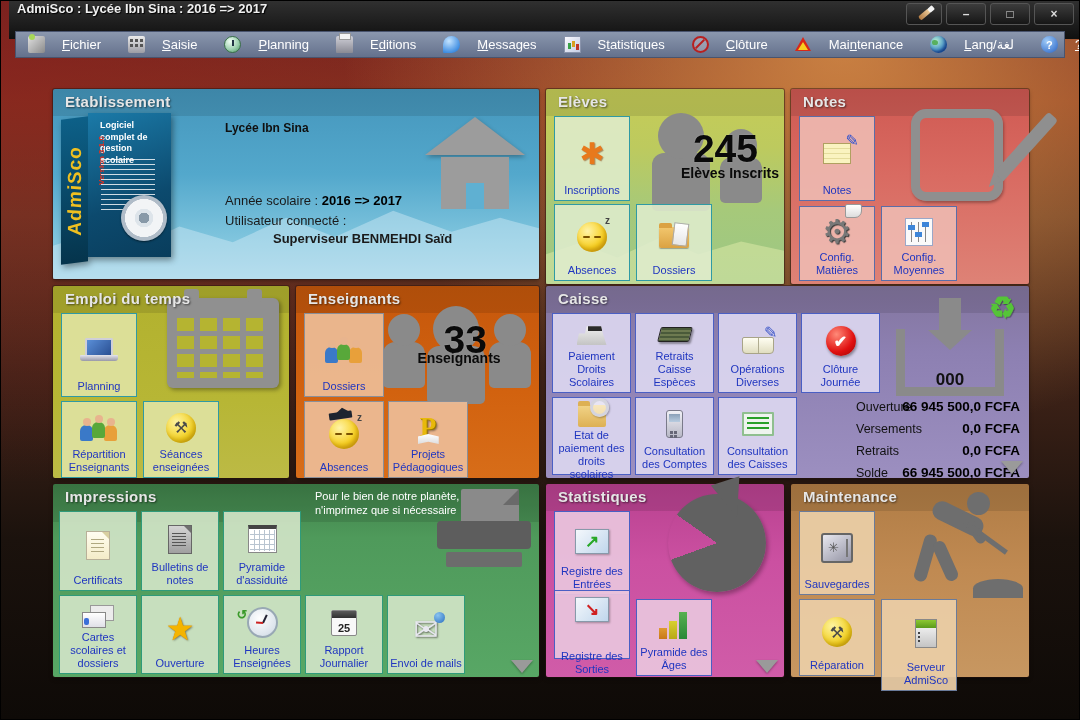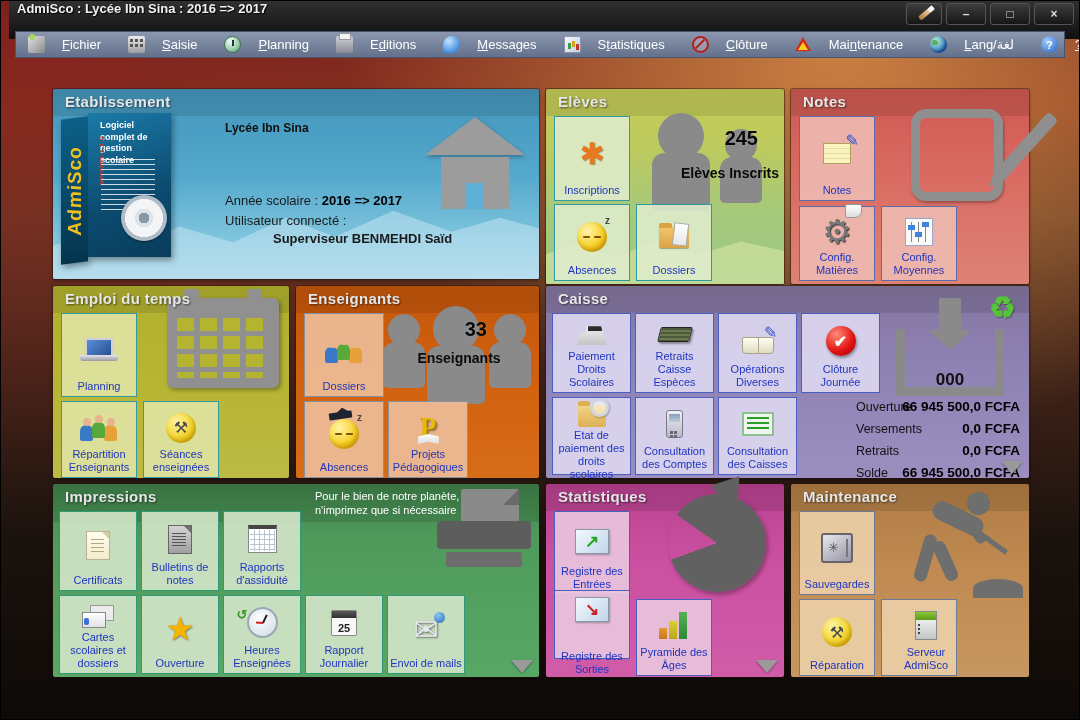--- a/index.html
+++ b/index.html
@@ -190,21 +190,21 @@
   .ab-brand{transform:rotate(-90deg);font-weight:bold;font-style:italic;font-size:19px;color:#f0c020;white-space:nowrap;letter-spacing:1px;}
   .ab-front{position:absolute;left:27px;top:0;right:0;bottom:12px;background:linear-gradient(160deg,#1b7aa8,#0c4a6e 60%,#093d5c);}
   .ab-tag{color:#fff;font-size:9px;font-weight:bold;padding:7px 3px 0 12px;line-height:1.3;}
   .ab-ver{position:absolute;left:9px;top:72px;transform:rotate(-90deg);transform-origin:left top;color:#e03020;font-size:8px;font-weight:bold;white-space:nowrap;}
   .ab-lines{position:absolute;left:13px;top:46px;width:54px;height:52px;background:repeating-linear-gradient(180deg,rgba(255,255,255,.8) 0 1px,transparent 1px 5px);}
   .ab-cd{position:absolute;right:4px;bottom:16px;width:46px;height:46px;border-radius:50%;background:radial-gradient(circle,#8899a8 0 16%,#dde4ea 17% 28%,#f2f4f6 29% 58%,#b0bcc8 59% 100%);box-shadow:0 1px 2px rgba(0,0,0,.5);}
   .etab-name{position:absolute;left:172px;top:32px;font-size:12px;font-weight:bold;color:#101010;z-index:3;}
   .etab-line{position:absolute;left:172px;font-size:13px;color:#1a1a1a;z-index:3;}
   .etab-line b{color:#000;}
   
-  .count-big{font-size:20px;font-weight:bold;color:#0a0a0a;text-shadow:0 0 2px rgba(255,255,255,.25);}
+  .count-big{font-size:39px;font-weight:bold;color:#0a0a0a;text-shadow:0 0 2px rgba(255,255,255,.25);}
   .count-lbl{font-size:14px;font-weight:bold;color:#0a0a0a;line-height:1.15;}
   
   .sumrow{position:absolute;left:302px;right:9px;height:22px;z-index:3;}
   .sumrow .sl{position:absolute;left:8px;top:3px;font-size:12.5px;color:#111;}
   .sumrow .sv{position:absolute;right:0;top:2px;font-size:13.5px;font-weight:bold;color:#000;}
   .eco{position:absolute;left:262px;top:5px;width:195px;font-size:11px;color:#fff;line-height:1.3;z-index:3;}
   .scroll-down{position:absolute;right:6px;bottom:4px;width:0;height:0;border-left:11px solid transparent;border-right:11px solid transparent;border-top:13px solid #9a9a9a;cursor:pointer;z-index:5;filter:drop-shadow(0 1px 1px rgba(0,0,0,.35));}
 </style>
 </head>
 <body>
@@ -504,21 +504,21 @@
     <div class="btn" style="left:88px;top:27px;height:80px;">
       <span class="ic">
           <span class="i-pagedark"></span>
         </span>
       <span class="lbl">Bulletins de notes</span>
     </div>
     <div class="btn" style="left:170px;top:27px;height:80px;">
       <span class="ic">
           <span class="i-sheet"></span>
         </span>
-      <span class="lbl">Rapports d'assiduité</span>
+      <span class="lbl">Pyramide d'assiduité</span>
     </div>
     <div class="btn" style="left:6px;top:111px;height:79px;">
       <span class="ic">
           <span class="i-cards">
             <b></b>
           </span>
         </span>
       <span class="lbl">Cartes scolaires et dossiers</span>
     </div>
     <div class="btn" style="left:88px;top:111px;height:79px;">
@@ -593,21 +593,21 @@
           <span class="i-safe"></span>
         </span>
       <span class="lbl">Sauvegardes</span>
     </div>
     <div class="btn" style="left:8px;top:115px;height:77px;">
       <span class="ic">
           <span class="i-tools"></span>
         </span>
       <span class="lbl">Réparation</span>
     </div>
-    <div class="btn" style="left:90px;top:115px;height:77px;padding-left:16px;">
+    <div class="btn" style="left:90px;top:115px;height:92px;padding-left:16px;">
       <span class="ic">
           <span class="i-server"></span>
         </span>
       <span class="lbl">Serveur AdmiSco</span>
     </div>
   </div>
 
 </div>
 
 </body></html>

